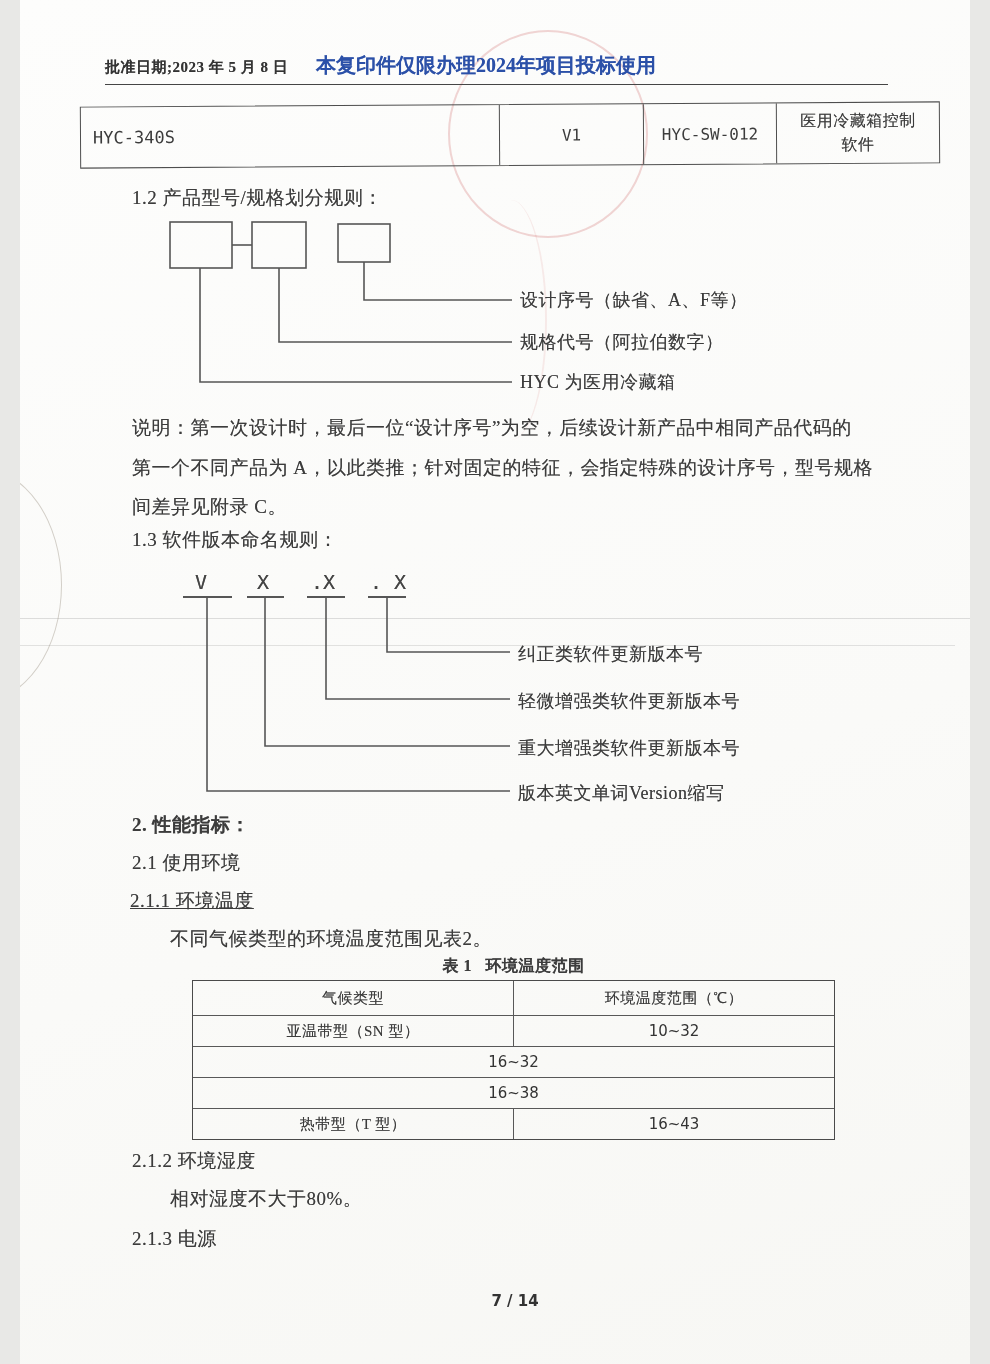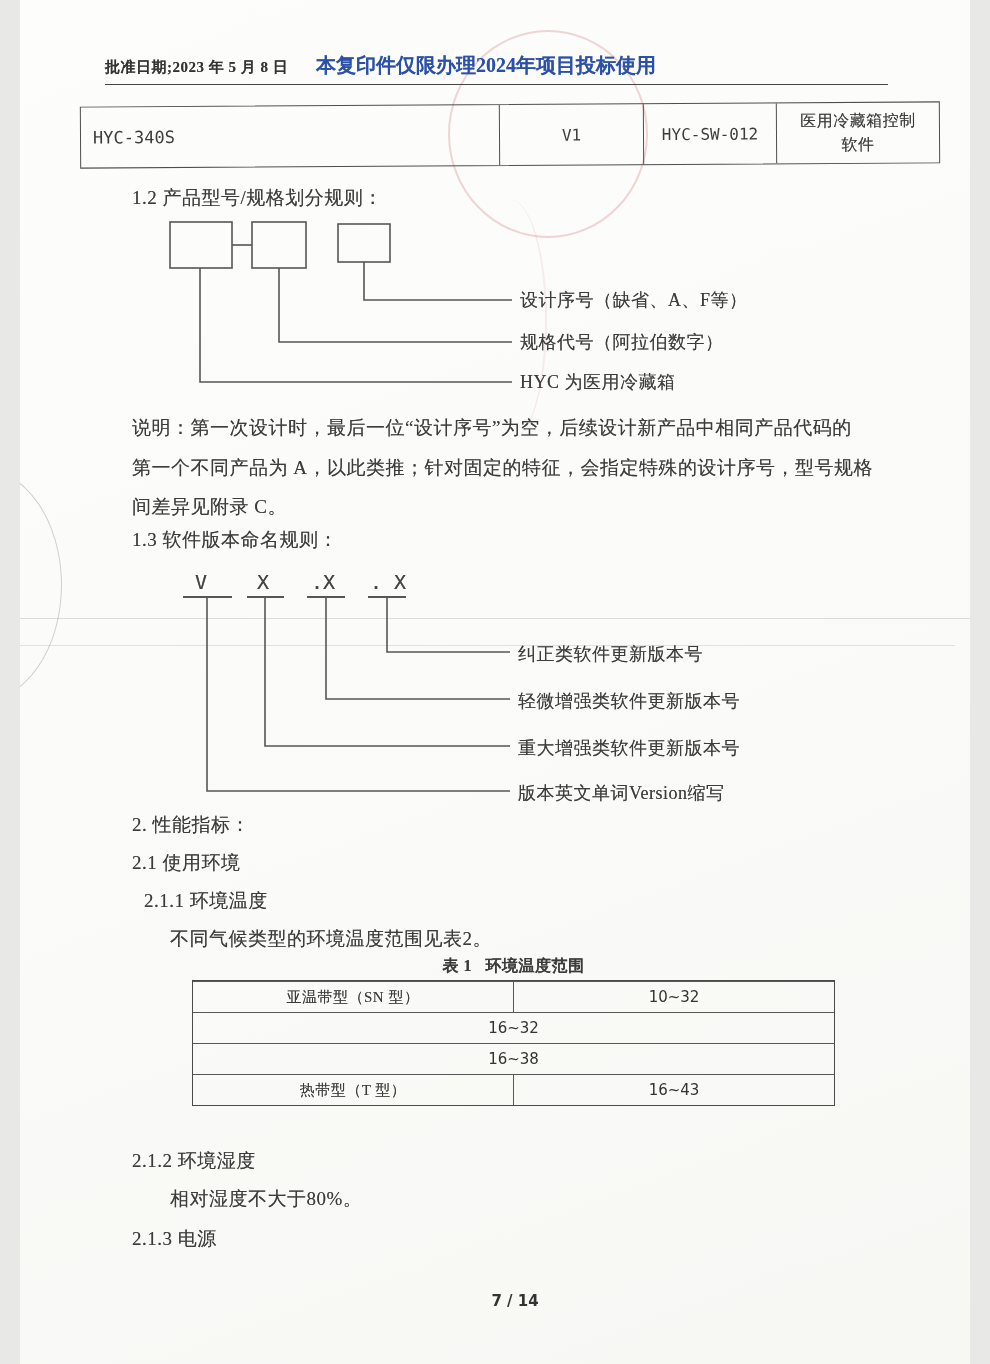--- a/index.html
+++ b/index.html
@@ -118,27 +118,31 @@
     <path class="sline" d="M209,5 V60  H332"></path>
     <path class="sline" d="M148,5 V107 H332"></path>
     <path class="sline" d="M87,5  V154 H332"></path>
     <path class="sline" d="M29,5  V199 H332"></path>
   </svg>
   <div class="abs diagram-label cn" style="left:498px;top:642px;">纠正类软件更新版本号</div>
   <div class="abs diagram-label cn" style="left:498px;top:689px;">轻微增强类软件更新版本号</div>
   <div class="abs diagram-label cn" style="left:498px;top:736px;">重大增强类软件更新版本号</div>
   <div class="abs diagram-label cn" style="left:498px;top:781px;">版本英文单词Version缩写</div>
 
-  <div class="abs h19 cn" style="left:112px;top:812px;font-weight:400;text-align:right;">2. 性能指标：</div>
+  <div class="abs h19 cn" style="left:112px;top:812px;font-weight:700;text-align:right;">2. 性能指标：</div>
   <div class="abs h19 cn" style="left:112px;top:850px;">2.1 使用环境</div>
-  <div class="abs h19 cn" style="left:124px;top:888px;">2.1.1 环境温度</div>
+  <div class="abs h19 cn" style="left:110px;top:888px;text-decoration:underline;">2.1.1 环境温度</div>
   <div class="abs h19 cn" style="left:150px;top:926px;">不同气候类型的环境温度范围见表2。</div>
 
   <div class="abs caption cn">表 1   环境温度范围</div>
   <div class="abs temp-table">
+    <div class="temp-row head">
+      <div class="tc tc1 cn">气候类型</div>
+      <div class="tc tc2 cn">环境温度范围（℃）</div>
+    </div>
     <div class="temp-row">
       <div class="tc tc1 cn">亚温带型（SN 型）</div>
       <div class="tc tc2 temp-num">10~32</div>
     </div>
     <div class="temp-row">
       <div class="tc tc2 temp-num">16~32</div>
     </div>
     <div class="temp-row">
       <div class="tc tc2 temp-num">16~38</div>
     </div>

